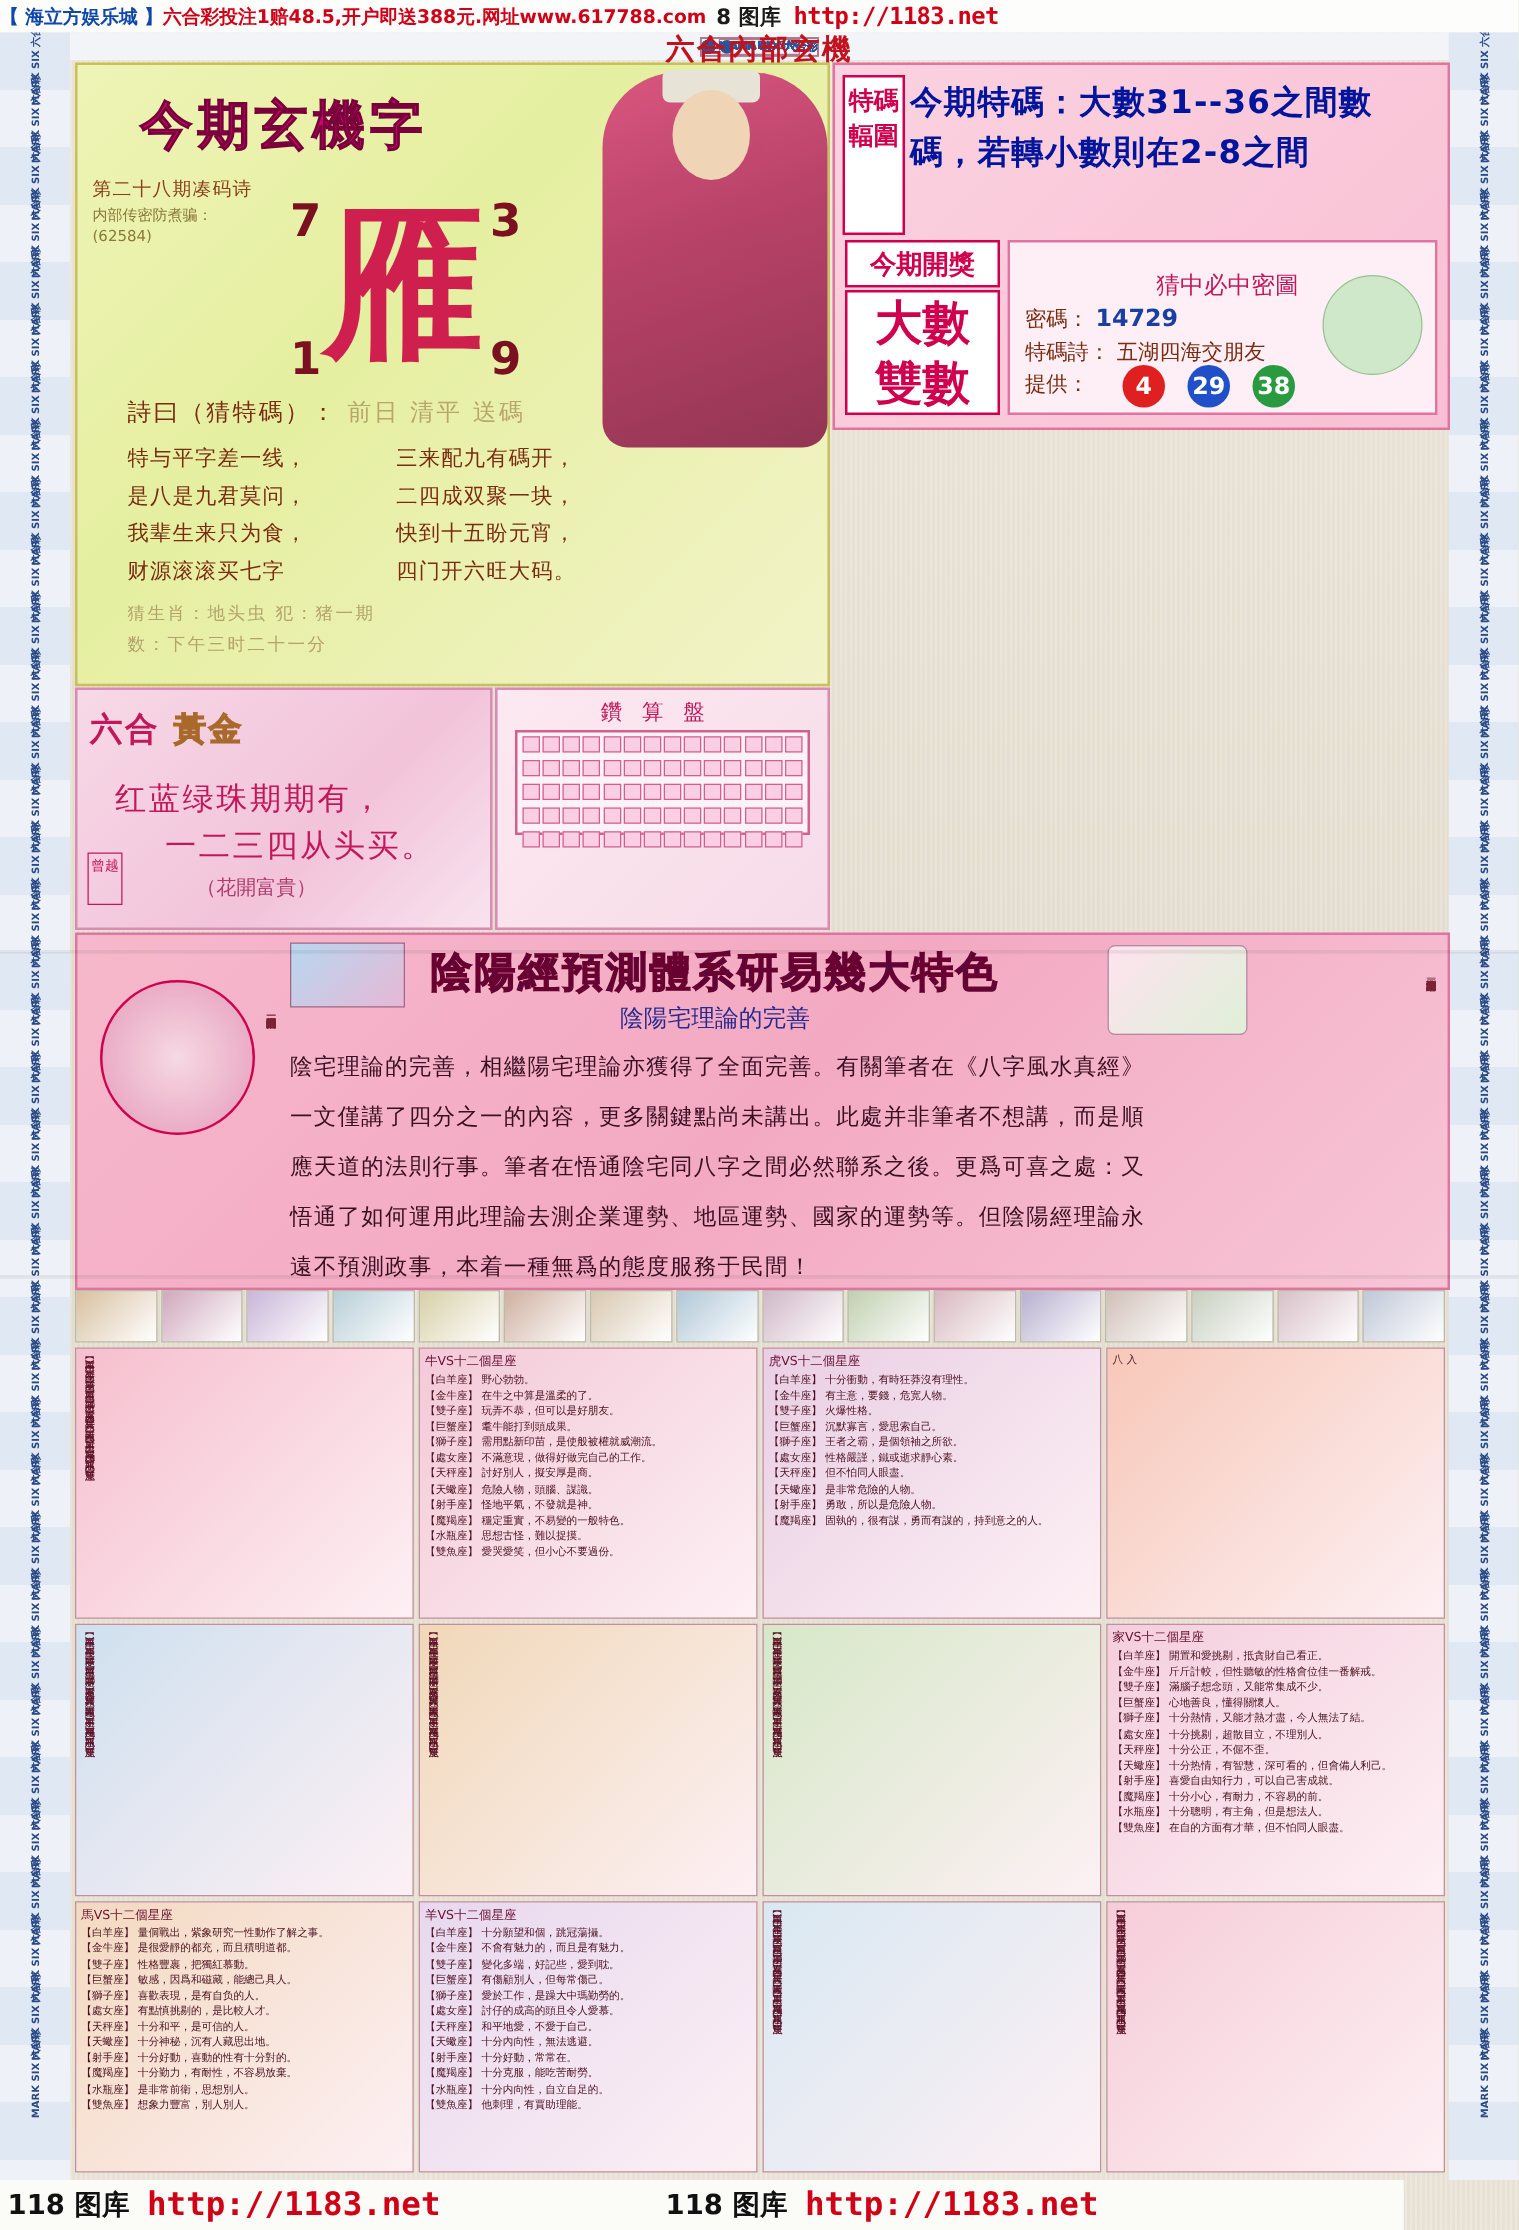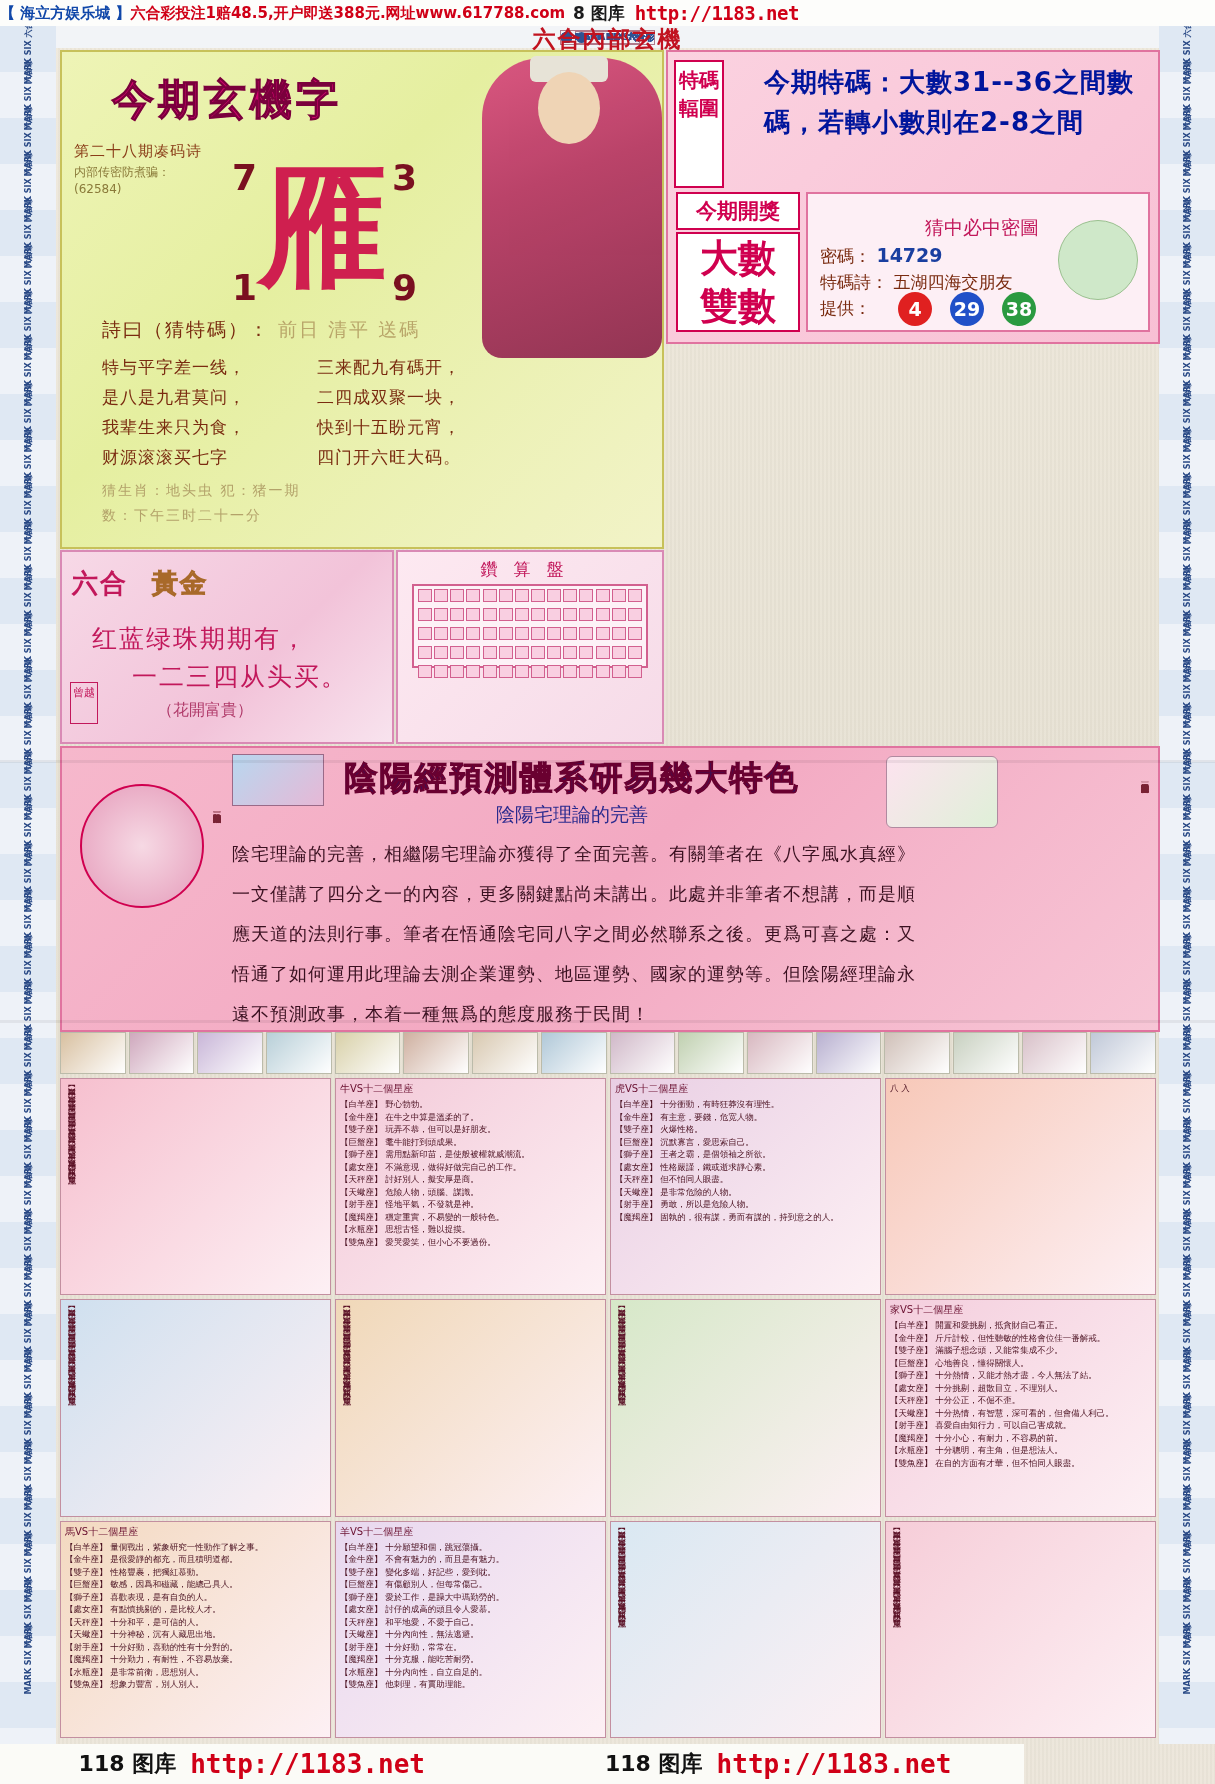--- a/index.html
+++ b/index.html
@@ -23,24 +23,24 @@
     display:flex;align-items:center;
     font-weight:bold;font-size:15px;color:#c1121f;
     white-space:nowrap;overflow:hidden;
   }
   .topbar .red{color:#d00017;}
   .topbar .blue{color:#1047a9;}
   .topbar .url{color:#d00017;font-family:"DejaVu Sans Mono","Liberation Mono",monospace;font-size:19px;letter-spacing:-0.5px;}
   .topbar .lib{color:#1a1a1a;font-size:17px;}
   
   .bottombar{
-    position:absolute;left:0;bottom:0;width:1024px;height:40px;
+    position:absolute;left:0;bottom:0;width:1123px;height:40px;
     background:#fbfbf7;display:flex;align-items:center;
     font-family:"DejaVu Sans Mono","Liberation Mono",monospace;
-    font-size:26px;font-weight:bold;color:#d00017;justify-content:center;
+    font-size:26px;font-weight:bold;color:#d00017;
   }
   .bottombar span{display:inline-block;}
   .bottombar .lbl{color:#111;font-family:"DejaVu Sans","Liberation Sans",sans-serif;font-size:22px;}
   
   .rail{
     position:absolute;top:26px;bottom:40px;width:56px;
     background:repeating-linear-gradient(180deg,#dfe8f3 0 46px,#eef2f8 46px 92px);
     overflow:hidden;
   }
   .rail.left{left:0;}
@@ -94,21 +94,21 @@
   .p1 .faintline{position:absolute;left:40px;font-size:14px;color:#b3a26a;letter-spacing:2px;}
   .p1 .f1{top:430px;}
   .p1 .f2{top:455px;}
   
   .p2{
     position:absolute;left:4px;top:500px;width:330px;height:190px;
     background:linear-gradient(135deg,#f7d9e7 0%,#f2c3d9 60%,#f8e3ee 100%);
     border:2px solid #d98ab5;
   }
   .p2 .t{position:absolute;left:10px;top:14px;font-size:26px;font-weight:bold;color:#c2185b;letter-spacing:2px;}
-  .p2 .t .y{color:#e8a33d;margin-left:13px;-webkit-text-stroke:1px #a8692a;}
+  .p2 .t .y{color:#e8a33d;-webkit-text-stroke:1px #a8692a;}
   .p2 .l1{position:absolute;left:30px;top:70px;font-size:25px;color:#c2185b;letter-spacing:2px;}
   .p2 .l2{position:absolute;left:45px;top:108px;font-size:25px;color:#c2185b;letter-spacing:2px;margin-left:25px;}
   .p2 .l3{position:absolute;left:95px;top:148px;font-size:16px;color:#b03a6a;}
   .p2 .seal{position:absolute;left:8px;top:130px;width:26px;height:40px;border:1px solid #c2185b;color:#c2185b;font-size:11px;text-align:center;line-height:19px;}
   
   .p3{
     position:absolute;left:340px;top:500px;width:264px;height:190px;
     background:linear-gradient(135deg,#fde9f1 0%,#f6dbe8 100%);
     border:2px solid #d98ab5;
   }
@@ -123,21 +123,21 @@
   .p4{
     position:absolute;left:610px;top:0;width:490px;height:290px;
     background:linear-gradient(135deg,#fbd2e0 0%,#f8c0d4 100%);
     border:2px solid #e0739f;
   }
   .p4 .vlabel{
     position:absolute;left:6px;top:8px;width:46px;height:120px;background:#fff;
     border:2px solid #d0004f;color:#d0004f;font-size:20px;font-weight:bold;
     text-align:center;line-height:28px;padding-top:4px;
   }
-  .p4 .maintxt{position:absolute;left:60px;top:10px;width:418px;font-size:26px;line-height:40px;color:#00159c;font-weight:bold;letter-spacing:1px;margin-left:36px;}
+  .p4 .maintxt{position:absolute;left:60px;top:10px;width:418px;font-size:26px;line-height:40px;color:#00159c;font-weight:bold;letter-spacing:1px;}
   .p4 .openlbl{position:absolute;left:8px;top:140px;width:120px;height:34px;background:#fff;border:2px solid #d0004f;color:#d0004f;font-size:21px;font-weight:bold;text-align:center;line-height:34px;}
   .p4 .bigbox{position:absolute;left:8px;top:180px;width:120px;height:96px;background:#fff;border:2px solid #d0004f;color:#d0004f;font-size:38px;font-weight:bold;text-align:center;line-height:48px;}
   .p4 .panelR{position:absolute;left:138px;top:140px;width:340px;height:136px;background:#fdeff5;border:2px solid #e0739f;}
   .p4 .panelR .hd{font-size:19px;color:#c2185b;padding:21px 0 0 8px;text-align:center;}
   .p4 .panelR .row{font-size:17px;color:#7a2b10;padding:3px 0 0 12px;}
   .p4 .panelR .row b{color:#1a3fa0;font-size:19px;}
   .p4 .balls{position:absolute;left:90px;top:98px;display:flex;gap:18px;}
   .p4 .ball{width:34px;height:34px;border-radius:50%;display:flex;align-items:center;justify-content:center;font-size:19px;font-weight:bold;color:#fff;}
   .p4 .circ{position:absolute;right:10px;top:26px;width:78px;height:78px;border-radius:50%;background:#cfe8c9;border:1px solid #9ac08f;}
   

